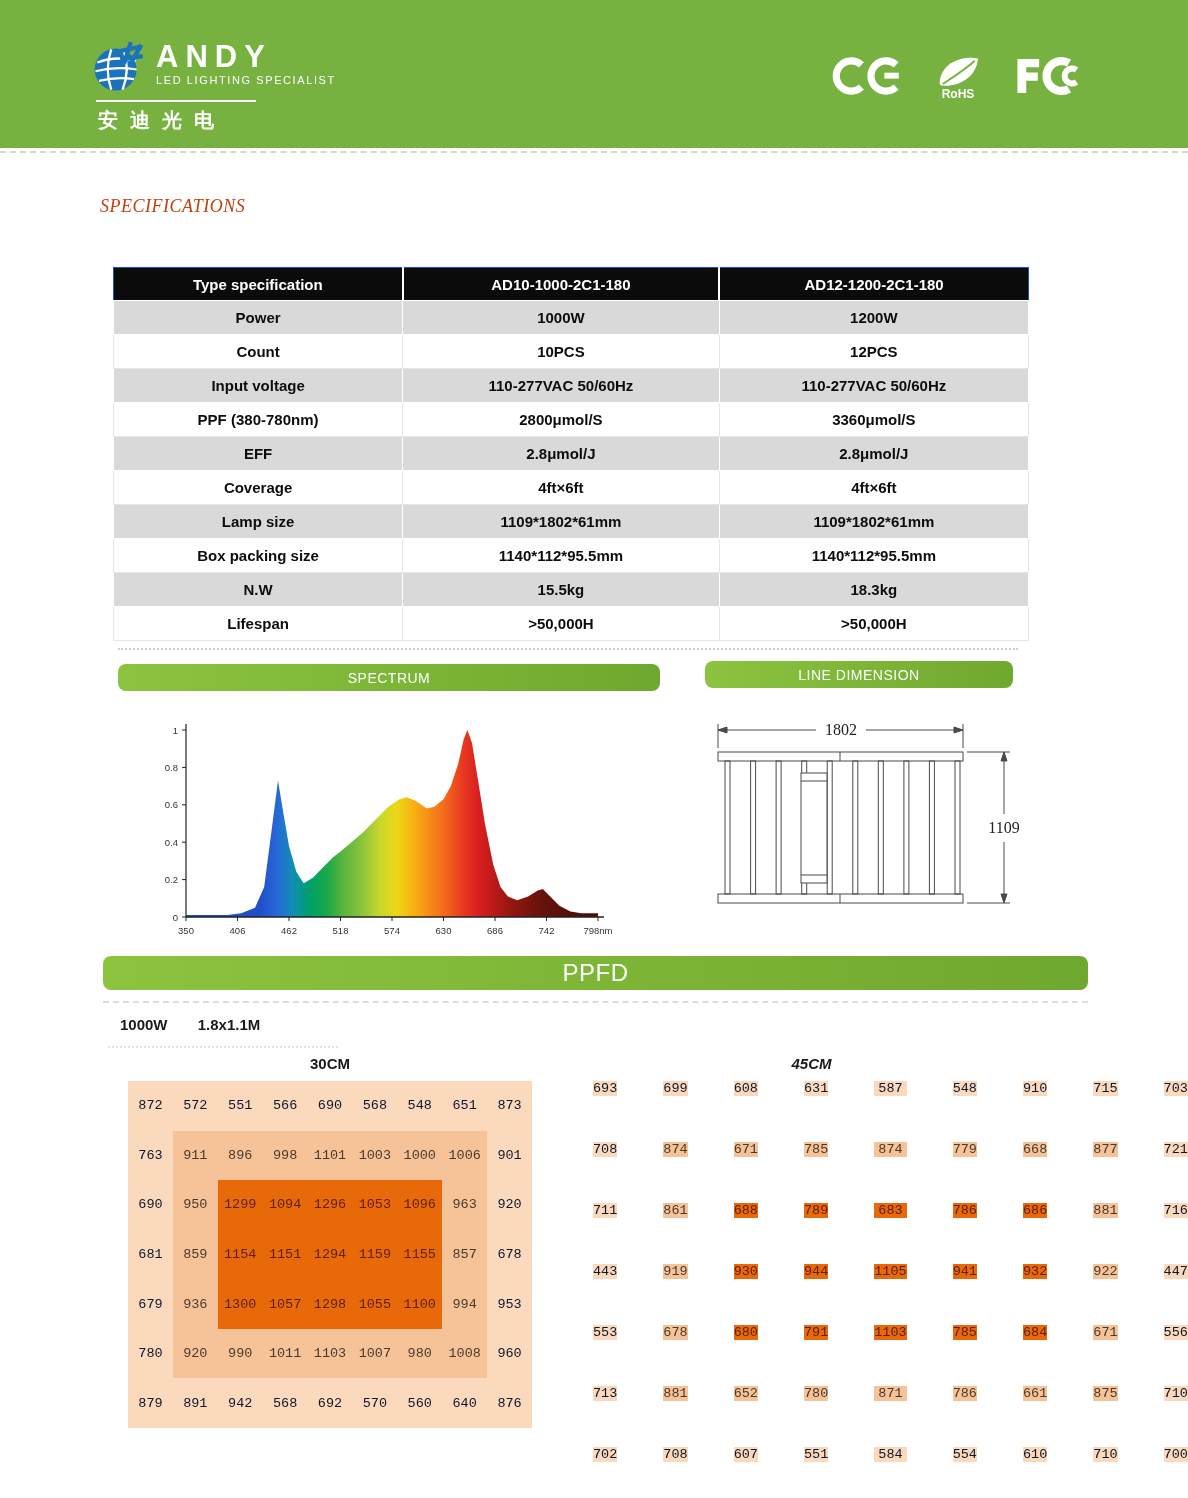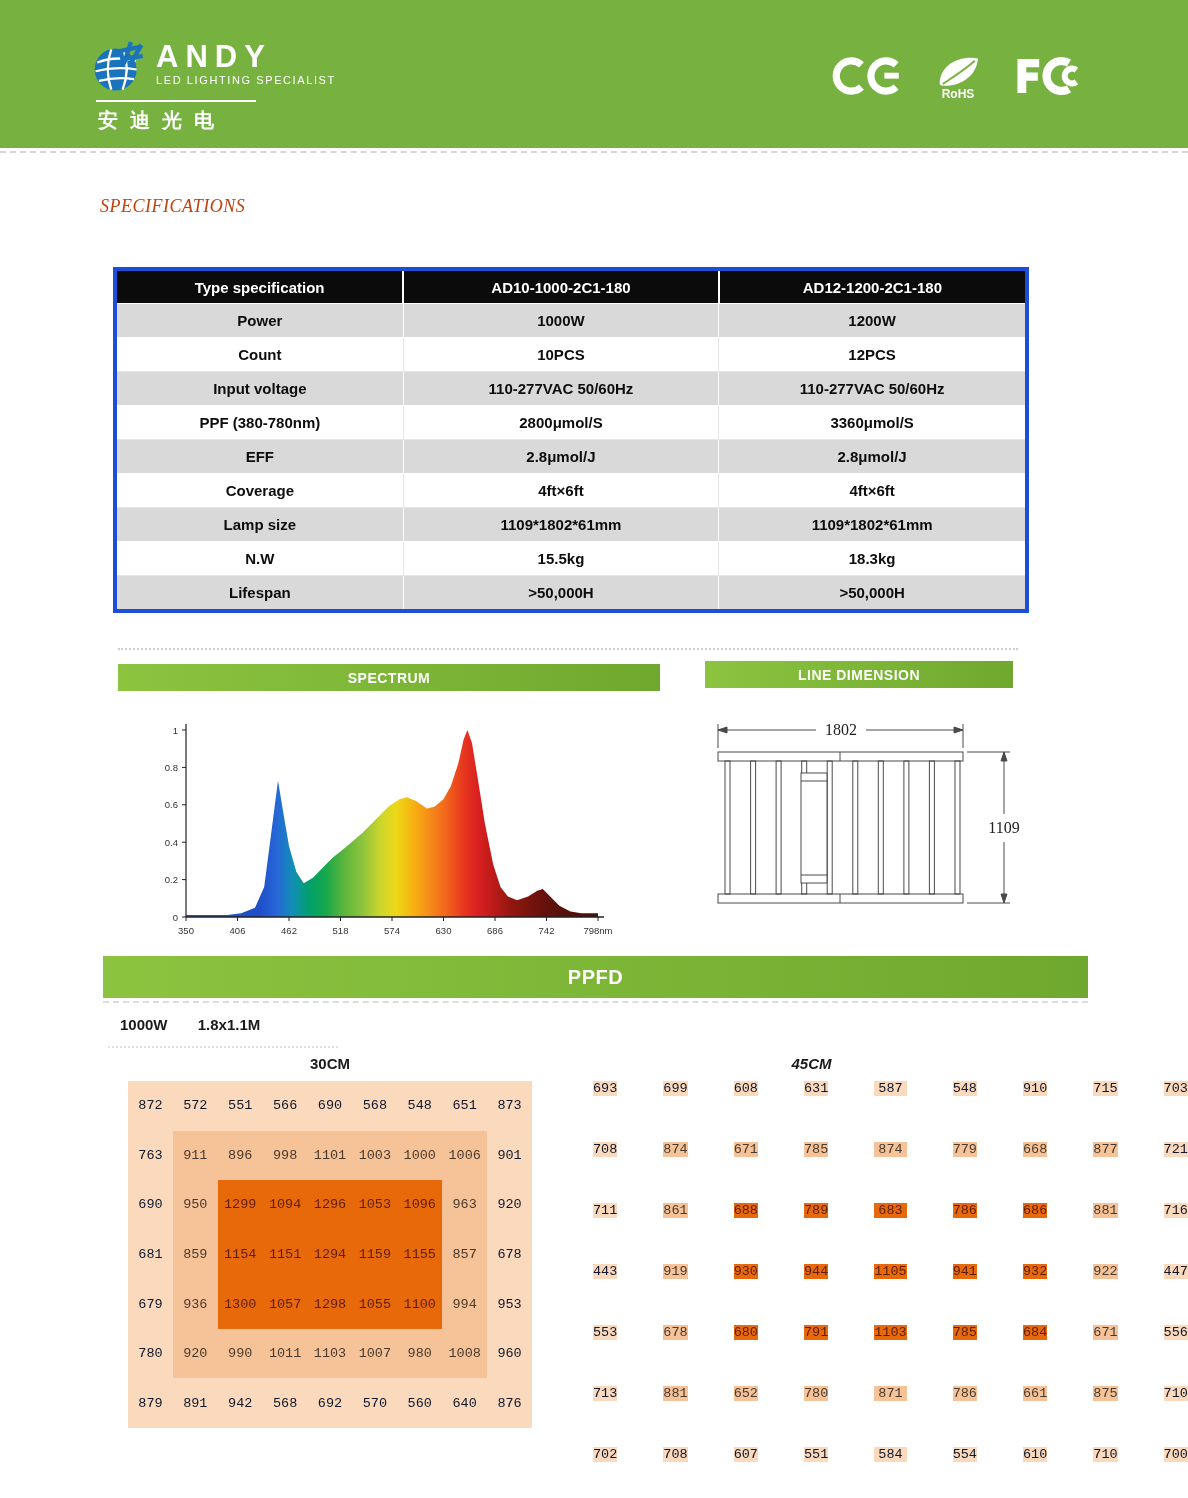--- a/index.html
+++ b/index.html
@@ -18,37 +18,37 @@
   .logo-cn{font-size:20px;font-weight:bold;letter-spacing:12px;margin-left:6px;}
   .certs{position:absolute;right:100px;top:50px;display:flex;align-items:center;gap:26px;}
 
   
   .spec-title{position:absolute;left:100px;top:196px;font-family:"Liberation Serif",serif;
               font-style:italic;font-size:18px;color:#c2410c;letter-spacing:0.5px;}
 
   
   .spec-table{position:absolute;left:113px;top:267px;width:916px;border-collapse:collapse;
               font-size:15px;font-weight:bold;color:#0d0d0d;text-align:center;
-              border:4px solid #1d4ed8;}
+              border:1px solid #1d4ed8;}
   .spec-table th{background:#0b0b0b;color:#ffffff;height:30px;font-size:15px;font-weight:bold;
                  border-right:2px solid #ffffff;}
   .spec-table th:last-child{border-right:none;}
   .spec-table td{height:31px;border:1.5px solid #f2f2f2;}
   .spec-table tbody tr:nth-child(odd) td{background:#d9d9d9;border-color:#ffffff;}
   .spec-table tbody tr:nth-child(even) td{background:#ffffff;border-color:#e6e6e6;}
 
   .dot-sep{position:absolute;left:118px;top:648px;width:900px;border-top:2px dotted #cfcfcf;}
 
   
   .banner{position:absolute;background:linear-gradient(90deg,#8cc440,#6fa82e);color:#ffffff;
-          font-weight:bold;display:flex;align-items:center;justify-content:center;
-          letter-spacing:0.5px;}
+          font-weight:normal;display:flex;align-items:center;justify-content:center;
+          letter-spacing:0.5px;border-radius:8px;}
   .banner-spectrum{left:118px;top:664px;width:542px;height:27px;font-size:14px;}
   .banner-linedim{left:705px;top:661px;width:308px;height:27px;font-size:14px;}
-  .banner-ppfd{left:103px;top:956px;width:985px;height:42px;font-size:20px;}
+  .banner-ppfd{left:103px;top:956px;width:985px;height:34px;font-size:24px;}
   .ppfd-dashes{position:absolute;left:103px;top:1001px;width:985px;border-top:2px dashed #dcdcdc;}
   .label-dashes{position:absolute;left:108px;top:1046px;width:230px;border-top:2px dotted #e2e2e2;}
 
   
   .spectrum-chart{position:absolute;left:140px;top:712px;}
   .linedim-draw{position:absolute;left:678px;top:700px;}
 
   
   .ppfd-cond{position:absolute;left:120px;top:1016px;font-size:15px;font-weight:bold;color:#1a1a1a;}
   .ppfd-cond span{margin-right:26px;}
@@ -156,20 +156,25 @@
         </tr>
         <tr>
           <td>Coverage</td>
           <td>4ft×6ft</td>
           <td>4ft×6ft</td>
         </tr>
         <tr>
           <td>Lamp size</td>
           <td>1109*1802*61mm</td>
           <td>1109*1802*61mm</td>
+        </tr>
+        <tr>
+          <td>Box packing size</td>
+          <td>1140*112*95.5mm</td>
+          <td>1140*112*95.5mm</td>
         </tr>
         <tr>
           <td>N.W</td>
           <td>15.5kg</td>
           <td>18.3kg</td>
         </tr>
         <tr>
           <td>Lifespan</td>
           <td>&gt;50,000H</td>
           <td>&gt;50,000H</td>

